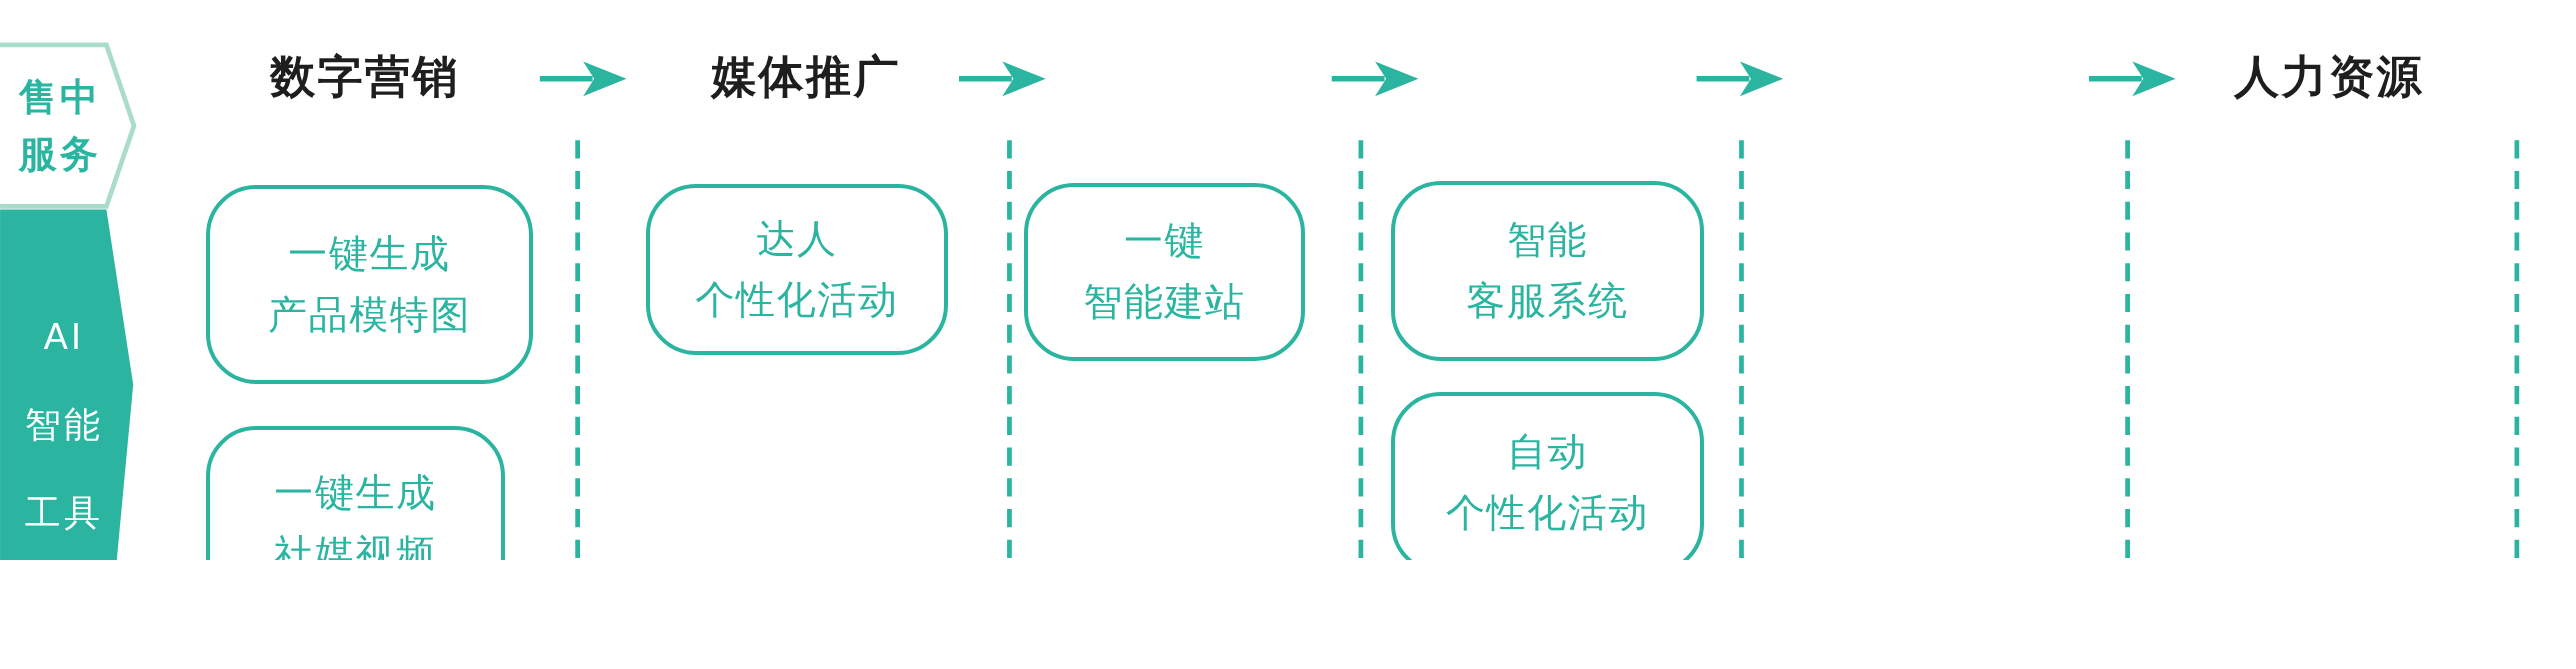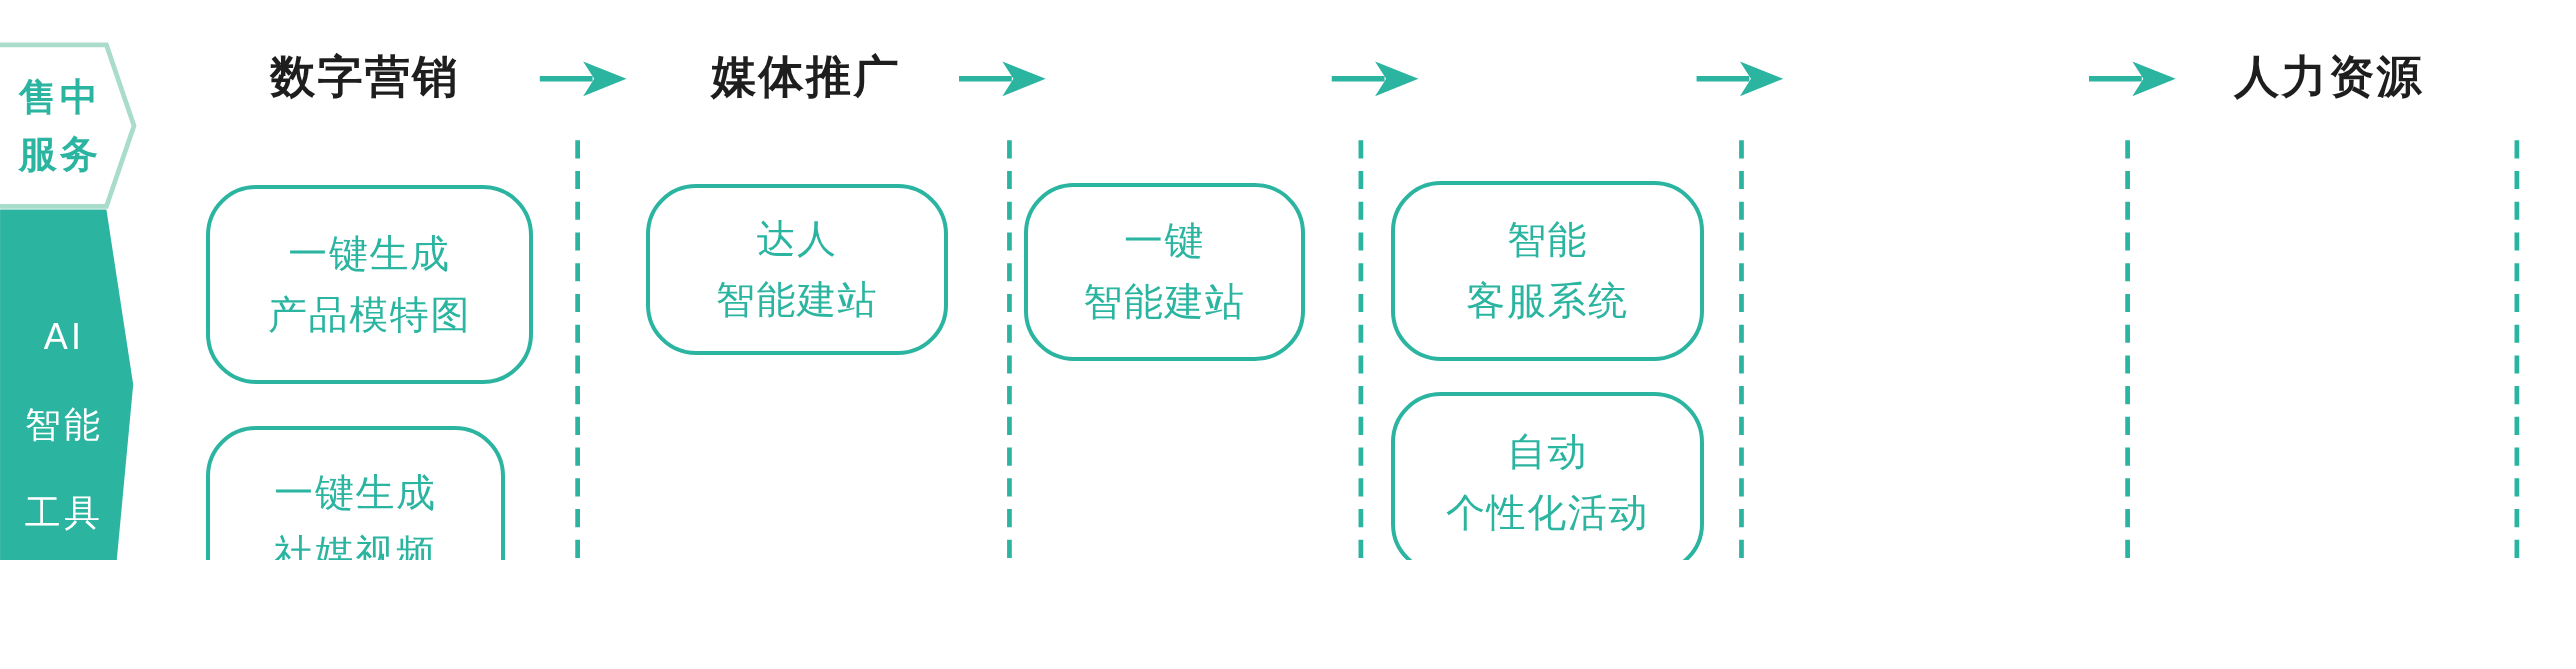--- a/index.html
+++ b/index.html
@@ -111,21 +111,21 @@
 
   <div class="hdr" style="left:806px; top:77px;">媒体推广</div>
   <div class="hdr" style="left:365px;  top:77px;">数字营销</div>
   <div class="hdr" style="left:2329px; top:77px;">人力资源</div>
 
   <div class="tool-box" style="left:206px;  top:185px; width:327px; height:199px;">一键生成
 产品模特图</div>
   <div class="tool-box" style="left:206px;  top:426px; width:299px; height:195px;">一键生成
 社媒视频</div>
   <div class="tool-box" style="left:646px;  top:184px; width:302px; height:171px;">达人
-智能建站</div>
+个性化活动</div>
   <div class="tool-box" style="left:1024px; top:183px; width:281px; height:178px;">一键
 智能建站</div>
   <div class="tool-box" style="left:1391px; top:181px; width:313px; height:180px;">智能
 客服系统</div>
   <div class="tool-box" style="left:1391px; top:392px; width:313px; height:182px;">自动
 个性化活动</div>
 
 </div>
 
 

